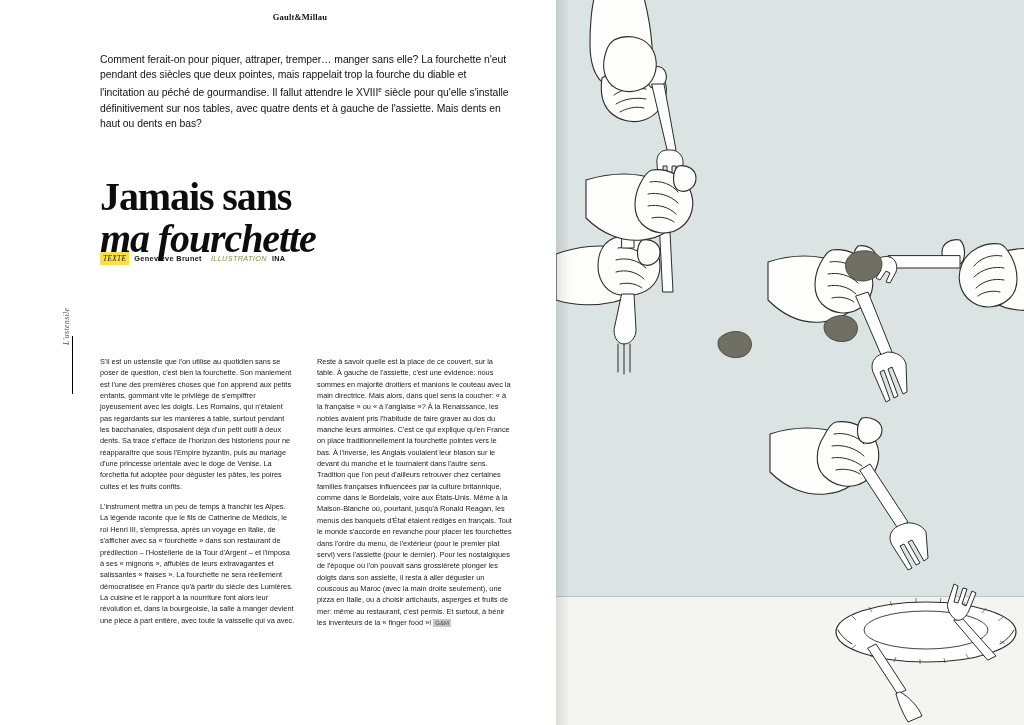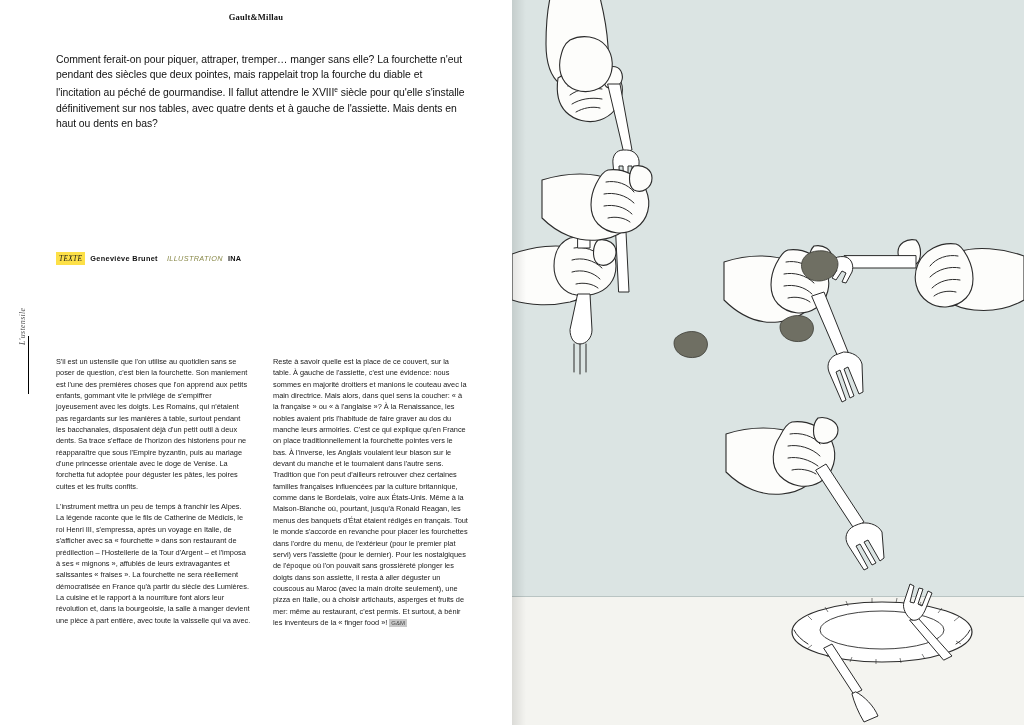--- a/index.html
+++ b/index.html
@@ -9,20 +9,21 @@
     height: 725px;
     background: #ffffff;
     font-family: "Liberation Sans", sans-serif;
     overflow: hidden;
     position: relative;
   }
   .spread {
     position: absolute;
     inset: 0;
     display: flex;
+    padding-left: 44px;
   }
 
   
   .page-left {
     position: relative;
     width: 512px;
     height: 725px;
     background: #ffffff;
     flex: 0 0 512px;
   }
@@ -212,20 +213,24 @@
 
   <div class="page-left">
 
     <div class="masthead">Gault&amp;Millau</div>
 
     <div class="rule-vert"></div>
     <div class="vertical-label">L'ustensile</div>
 
     <div class="standfirst">Comment ferait-on pour piquer, attraper, tremper… manger sans elle? La fourchette n'eut pendant des siècles que deux pointes, mais rappelait trop la fourche du diable et l'incitation au péché de gourmandise. Il fallut attendre le XVIII<sup>e</sup> siècle pour qu'elle s'installe définitivement sur nos tables, avec quatre dents et à gauche de l'assiette. Mais dents en haut ou dents en bas?</div>
 
+    <h1 class="headline">
+      <span class="l1">Jamais sans</span>
+      <span class="l2">ma fourchette</span>
+    </h1>
 
     <div class="credits">
       <span class="tag">TEXTE</span>
       <span class="name">Geneviève Brunet</span>
       <span class="tag2">ILLUSTRATION</span>
       <span class="name2">INA</span>
     </div>
 
     <div class="columns">
       <div class="col">

